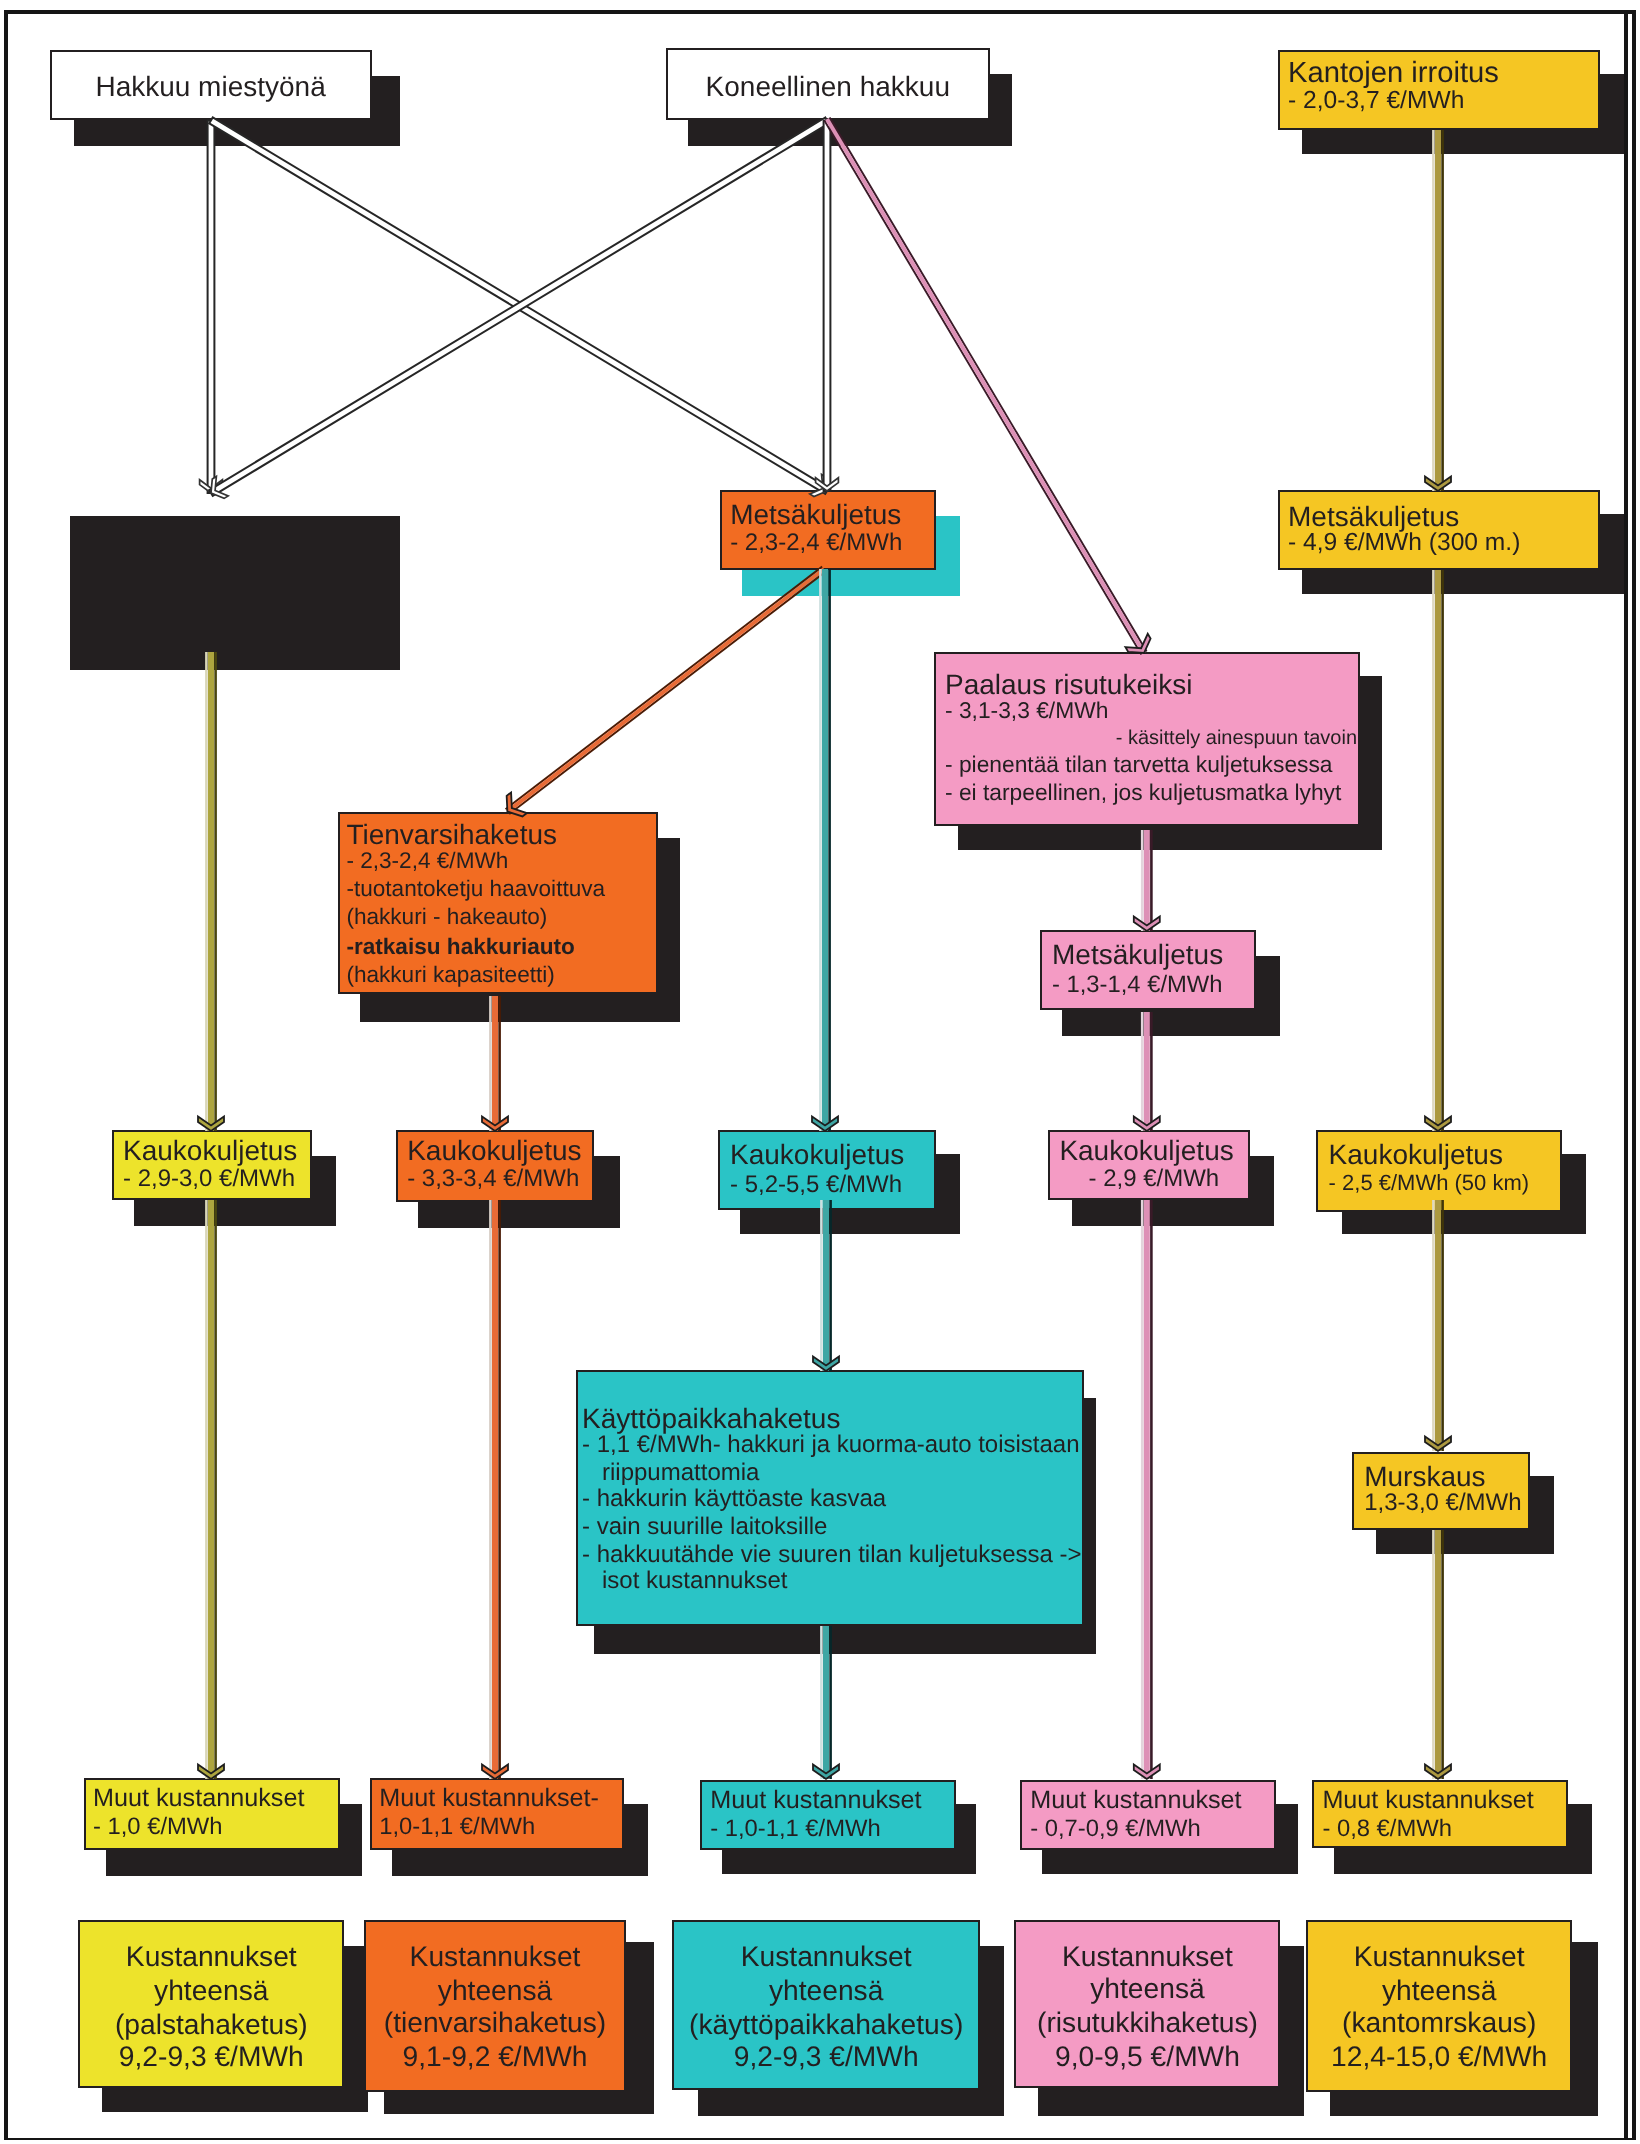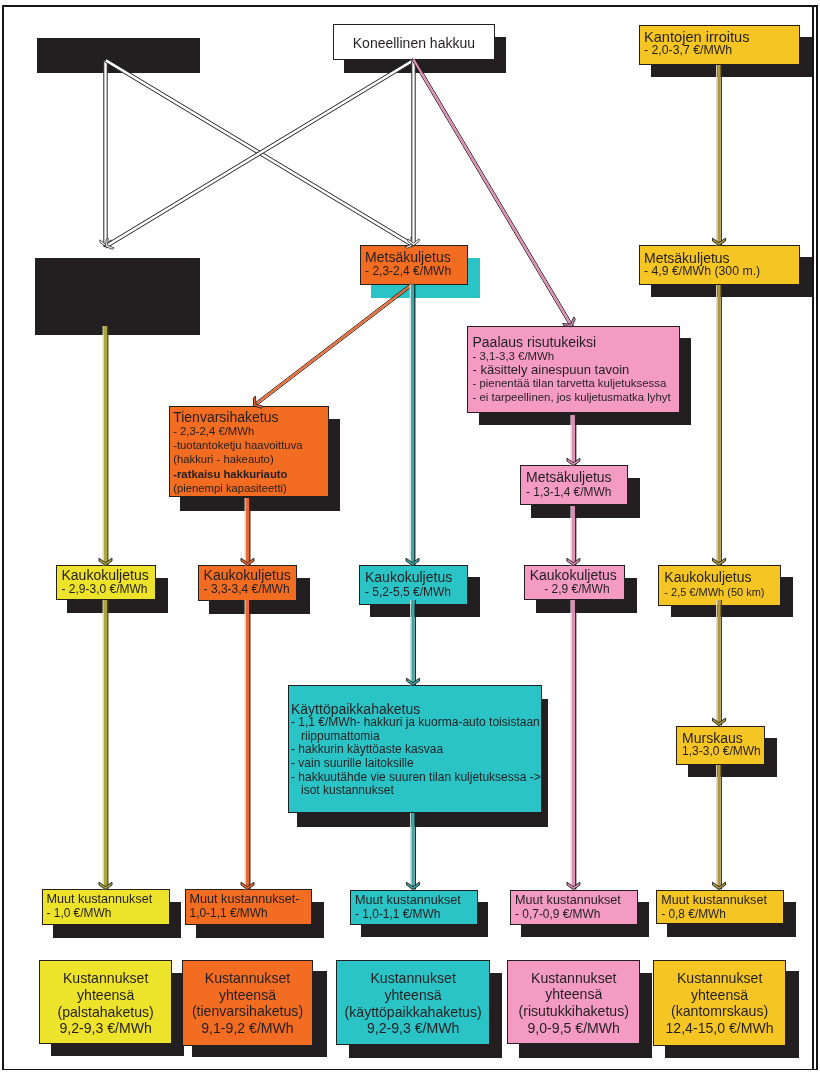--- a/index.html
+++ b/index.html
@@ -30,20 +30,23 @@
 <body>
 
 <div id="stage">
   <div class="frame-line fr-left"></div>
   <div class="frame-line fr-top"></div>
   <div class="frame-line fr-right"></div>
   <div class="frame-line fr-bot"></div>
   <div class="frame-line fr-inner"></div>
   <div id="nodes">
       <div class="shadow" style="left: 36.9px; top: 38px; width: 162.7px; height: 35.2px;"></div>
+      <div class="node" style="left: 24.8px; top: 25.2px; width: 161px; height: 35.2px; background: rgb(255, 255, 255); text-align: center; padding: 10px 0px 0px;">
+        <span class="t ttl" style="font-size: 14px;">Hakkuu miestyönä</span>
+      </div>
       <div class="shadow" style="left: 344px; top: 36.9px; width: 162px; height: 35.8px;"></div>
       <div class="node" style="left: 332.8px; top: 24.4px; width: 162.2px; height: 35.8px; background: rgb(255, 255, 255); text-align: center; padding: 10.8px 0px 0px;">
         <span class="t ttl" style="font-size: 14px;">Koneellinen hakkuu</span>
       </div>
       <div class="shadow" style="left: 651px; top: 37px; width: 161px; height: 40px;"></div>
       <div class="node" style="left: 639px; top: 25px; width: 161px; height: 40px; background: rgb(245, 198, 35); padding: 4.7px 0px 0px 4px;">
         <span class="t ttl" style="line-height: 13.2px; font-size: 14.6px;">Kantojen irroitus</span>
         <span class="t bd" style="font-size: 12.3px;">- 2,0-3,7 €/MWh</span>
       </div>
       <div class="shadow" style="left: 35px; top: 257.5px; width: 164.5px; height: 77.5px;"></div>
@@ -54,32 +57,32 @@
       </div>
       <div class="shadow" style="left: 651px; top: 257px; width: 161px; height: 40px;"></div>
       <div class="node" style="left: 639px; top: 245px; width: 161px; height: 40px; background: rgb(245, 198, 35); padding: 4.7px 0px 0px 4px;">
         <span class="t ttl" style="line-height: 14.4px;">Metsäkuljetus</span>
         <span class="t bd" style="font-size: 12.3px;">- 4,9 €/MWh (300 m.)</span>
       </div>
       <div class="shadow" style="left: 479px; top: 338.2px; width: 212px; height: 87px;"></div>
       <div class="node" style="left: 467px; top: 326.2px; width: 212.5px; height: 87.2px; background: rgb(244, 155, 196); padding: 8.1px 0px 0px 4.5px;">
         <span class="t ttl" style="line-height: 14.5px;">Paalaus risutukeiksi</span>
         <span class="t bd" style="line-height: 13.7px; font-size: 11.4px;">- 3,1-3,3 €/MWh</span>
-        <span class="t bd" style="line-height: 13.7px; font-size: 13px;">- käsittely ainespuun tavoin</span>
+        <span class="t bd" style="line-height: 13.7px; font-size: 10px; text-align: right;">- käsittely ainespuun tavoin</span>
         <span class="t bd" style="line-height: 13.7px; font-size: 11.4px;">- pienentää tilan tarvetta kuljetuksessa</span>
         <span class="t bd" style="line-height: 13.7px; font-size: 11.4px;">- ei tarpeellinen, jos kuljetusmatka lyhyt</span>
       </div>
       <div class="shadow" style="left: 179.7px; top: 419.4px; width: 160.5px; height: 91.5px;"></div>
       <div class="node" style="left: 168.5px; top: 405.5px; width: 160px; height: 91.5px; background: rgb(242, 108, 34); padding: 3.2px 0px 0px 3.7px;">
         <span class="t ttl" style="line-height: 14.3px; font-size: 14px;">Tienvarsihaketus</span>
         <span class="t bd" style="line-height: 14.2px; font-size: 11.3px;">- 2,3-2,4 €/MWh</span>
         <span class="t bd" style="line-height: 14.2px; font-size: 11.3px;">-tuotantoketju haavoittuva</span>
         <span class="t bd" style="line-height: 14.2px; font-size: 11.3px;">(hakkuri - hakeauto)</span>
         <span class="t bd" style="line-height: 14.2px; font-size: 11.3px; font-weight: bold;">-ratkaisu hakkuriauto</span>
-        <span class="t bd" style="line-height: 14.2px; font-size: 11.3px;">(pienempi kapasiteetti)</span>
+        <span class="t bd" style="line-height: 14.2px; font-size: 11.3px;">(hakkuri kapasiteetti)</span>
       </div>
       <div class="shadow" style="left: 531px; top: 477.8px; width: 109px; height: 40px;"></div>
       <div class="node" style="left: 519.5px; top: 465px; width: 108.5px; height: 40px; background: rgb(244, 155, 196); padding: 4px 0px 0px 5.5px;">
         <span class="t ttl" style="line-height: 15.9px;">Metsäkuljetus</span>
         <span class="t bd" style="font-size: 11.9px;">- 1,3-1,4 €/MWh</span>
       </div>
       <div class="shadow" style="left: 66.7px; top: 578px; width: 101.5px; height: 35.2px;"></div>
       <div class="node" style="left: 55.5px; top: 565.2px; width: 100px; height: 35.2px; background: rgb(237, 227, 43); padding: 2.3px 0px 0px 5px;">
         <span class="t ttl" style="line-height: 14.4px;">Kaukokuljetus</span>
         <span class="t bd" style="font-size: 12px;">- 2,9-3,0 €/MWh</span>

